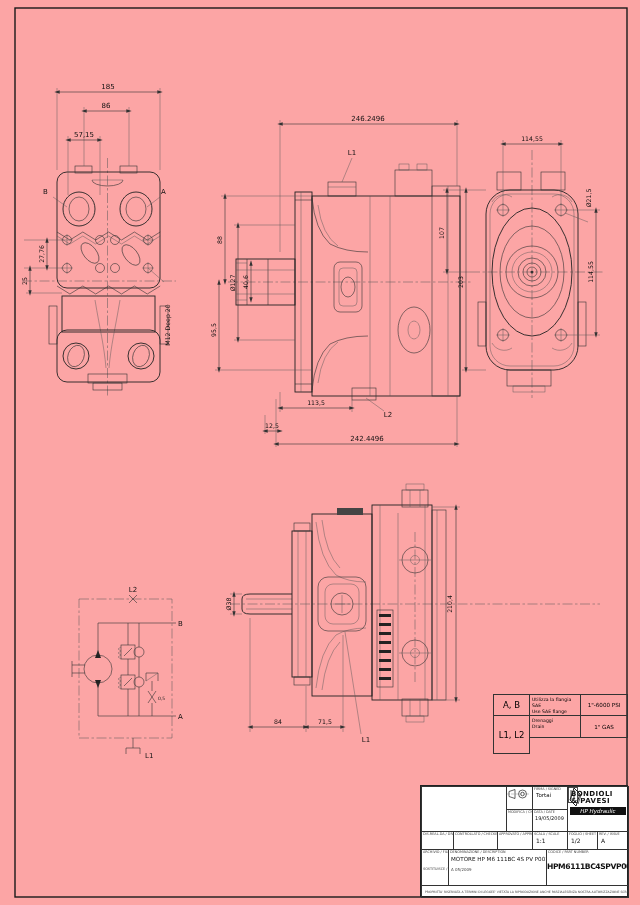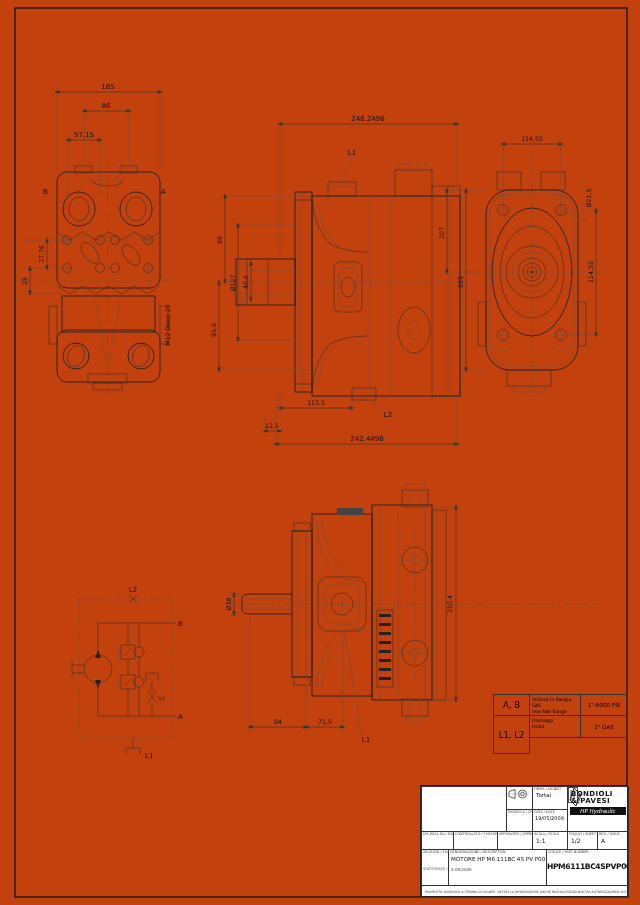--- a/index.html
+++ b/index.html
@@ -1,16 +1,16 @@
 <!DOCTYPE html>
 <html><head>
 <meta charset="utf-8">
 <style>
   html,body{margin:0;padding:0;background:#fff;}
-  #sheet{position:relative;width:640px;height:905px;background:#c2410c;font-family:"DejaVu Sans",sans-serif;overflow:hidden;}
+  #sheet{position:relative;width:640px;height:905px;background:#fca5a5;font-family:"DejaVu Sans",sans-serif;overflow:hidden;}
   svg{position:absolute;left:0;top:0;}
   .ln{stroke:#222;stroke-width:.9;fill:none;}
   .md{stroke:#333;stroke-width:.6;fill:none;}
   .th{stroke:#555;stroke-width:.45;fill:none;}
   .cl{stroke:#555;stroke-width:.5;stroke-dasharray:10 2.5 2.5 2.5;fill:none;}
   .dim{stroke:#333;stroke-width:.6;fill:none;}
   .dt{font:7px "DejaVu Sans",sans-serif;fill:#111;}
   .dts{font:6.2px "DejaVu Sans",sans-serif;fill:#111;}
   .mid{text-anchor:middle;}
   .hud{position:absolute;box-sizing:border-box;border:1px solid #222;background:#fff;}

